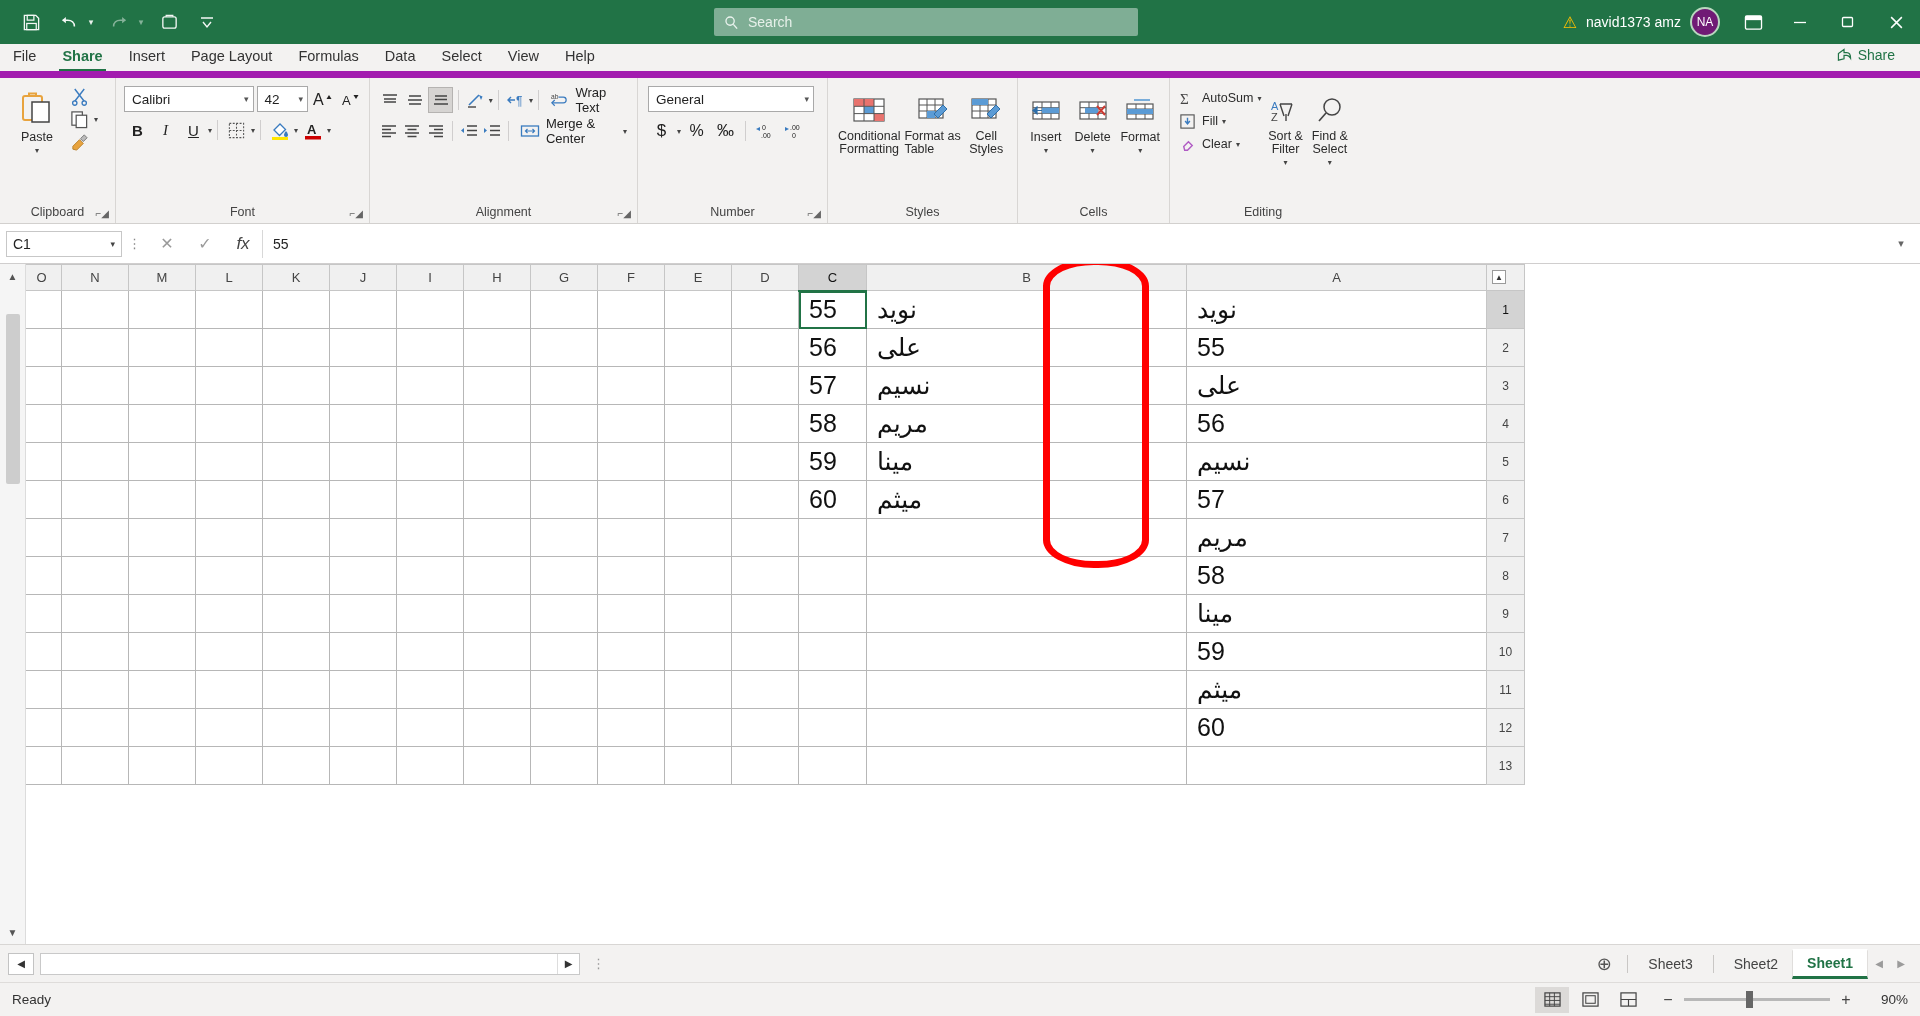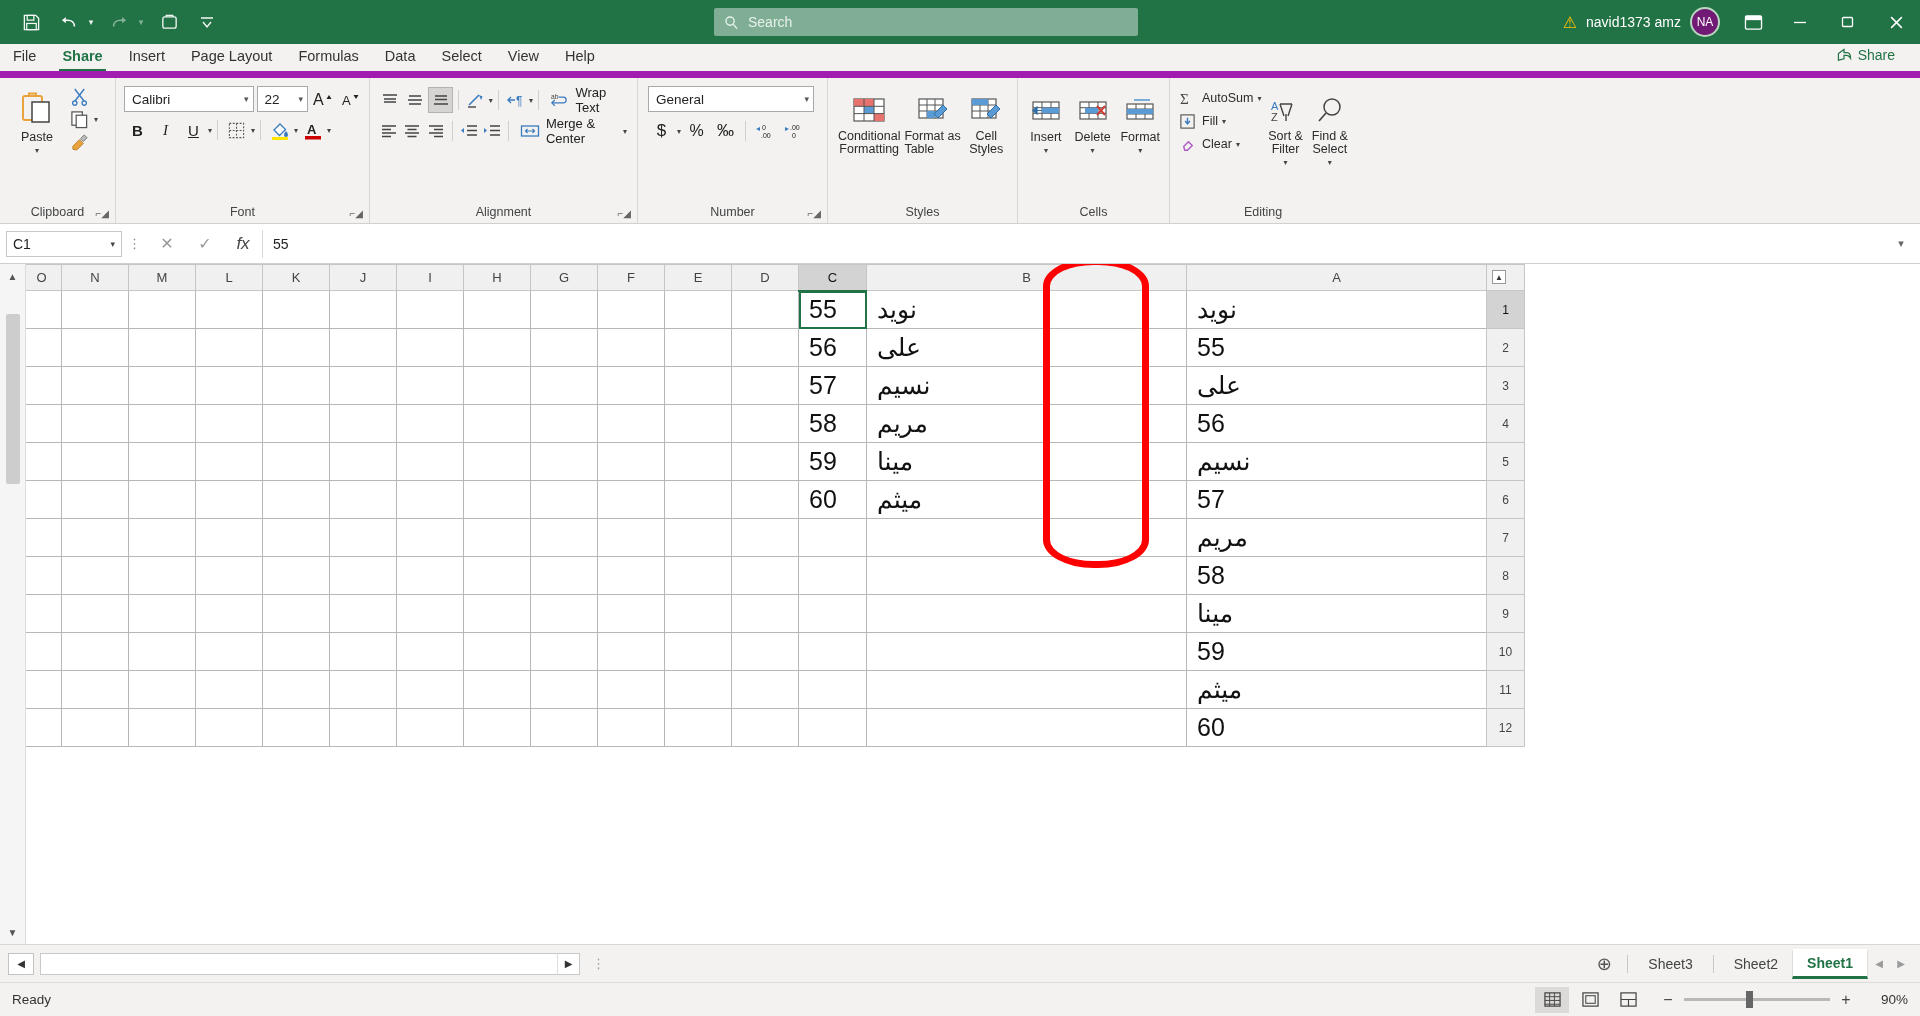--- a/index.html
+++ b/index.html
@@ -403,21 +403,21 @@
   </div>
 
   <div class="rgroup font-grp">
     <div style="flex:1">
       <div class="font-row1">
         <div class="combo fontname">
           <span class="cname">Calibri</span>
           <span class="carr">▾</span>
         </div>
         <div class="combo fontsize">
-          <span class="cname">22</span>
+          <span class="cname">42</span>
           <span class="carr">▾</span>
         </div>
         <div class="aa-btn">
           <svg width="22" height="20" viewBox="0 0 22 20">
               <text x="1" y="16" font-size="16" font-family="Liberation Sans" fill="#222">A</text>
               <path d="M14.5 10l2.5-4 2.5 4z" fill="#222"></path>
             </svg>
         </div>
         <div class="aa-btn">
           <svg width="22" height="20" viewBox="0 0 22 20">
@@ -1023,20 +1023,39 @@
           <td class="cell"></td>
           <td class="cell"></td>
           <td class="cell"></td>
           <td class="cell"></td>
           <td class="cell"></td>
           <td class="cell"></td>
           <td class="cell"></td>
           <td class="cell"></td>
           <td class="cell"></td>
         </tr>
+        <tr>
+          <th class="rowhdr">13</th>
+          <td class="cell rtl"></td>
+          <td class="cell rtl"></td>
+          <td class="cell rtl"></td>
+          <td class="cell"></td>
+          <td class="cell"></td>
+          <td class="cell"></td>
+          <td class="cell"></td>
+          <td class="cell"></td>
+          <td class="cell"></td>
+          <td class="cell"></td>
+          <td class="cell"></td>
+          <td class="cell"></td>
+          <td class="cell"></td>
+          <td class="cell"></td>
+          <td class="cell"></td>
+          <td class="cell"></td>
+        </tr>
       </tbody>
   </table>
 
   <div class="annot-oval" style="left:1043px; top:-6px; width:106px; height:310px;"></div>
 </div>
 
 <div class="sheetbar">
   <div class="hscroll-arrow">◀</div>
   <div class="hscroll-track">
     <div class="hscroll-right">▶</div>

